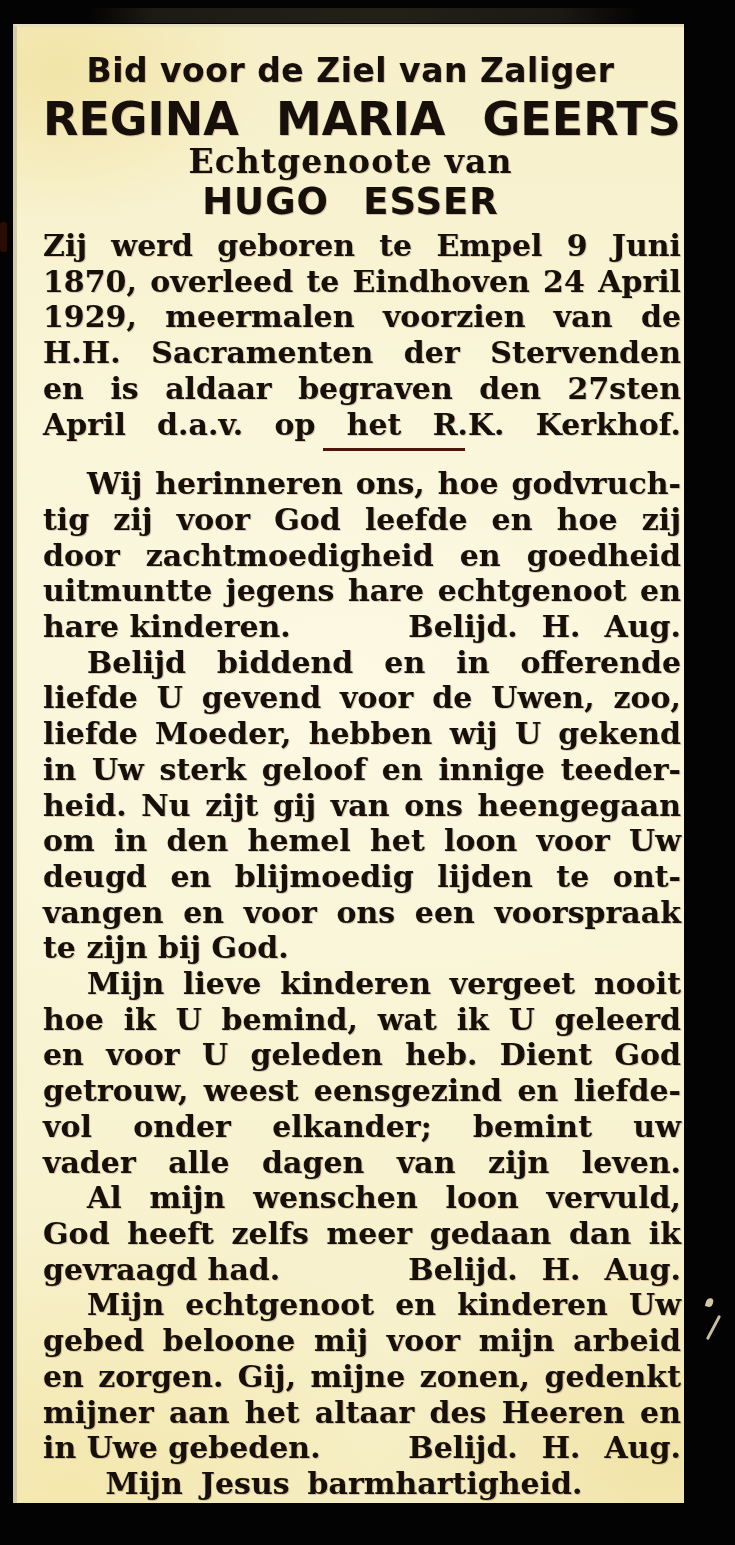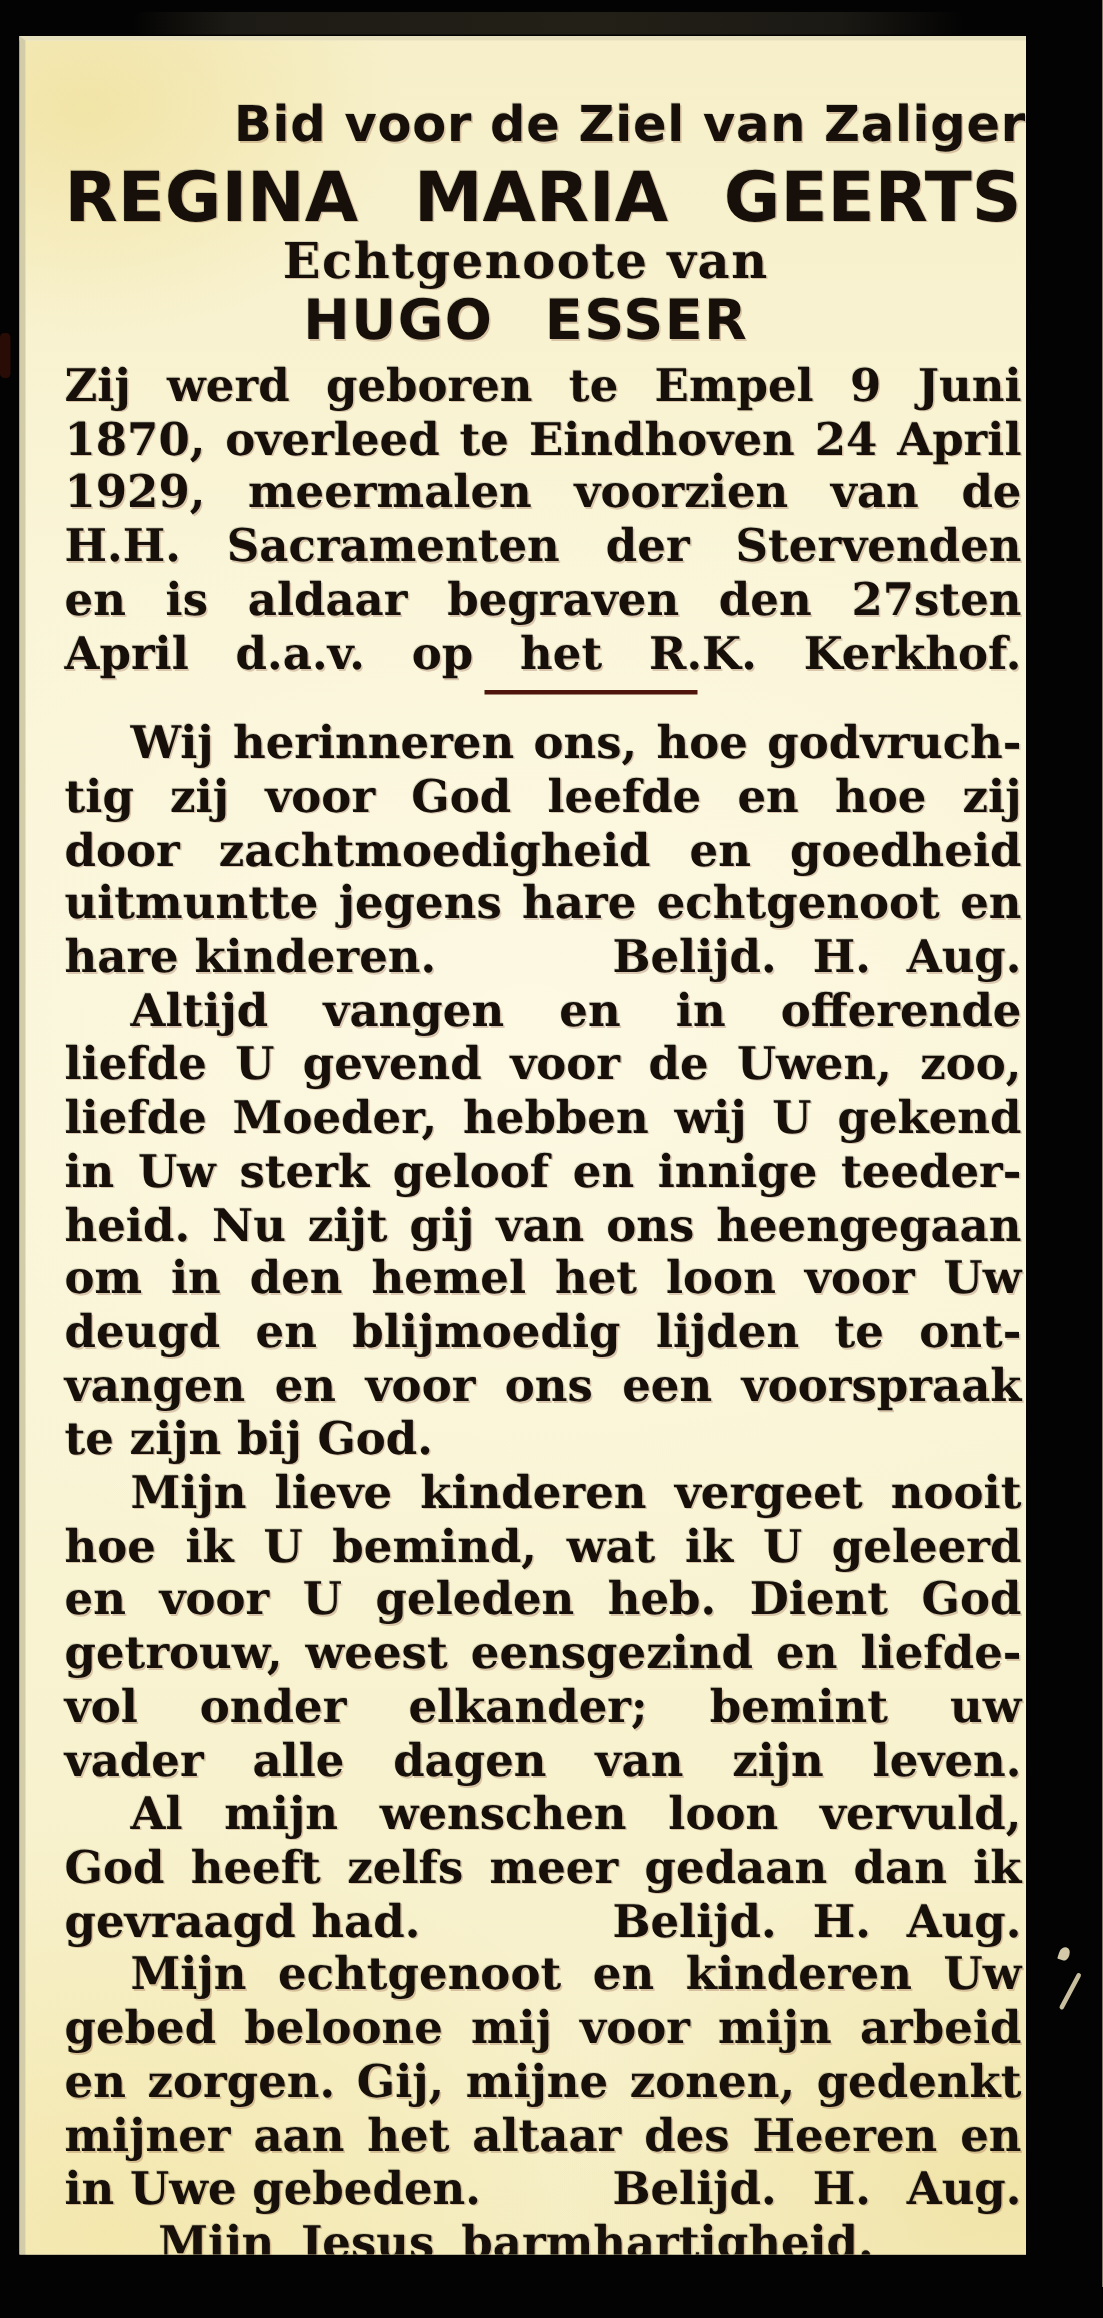--- a/index.html
+++ b/index.html
@@ -41,23 +41,23 @@
       radial-gradient(ellipse 300px 220px at 6% 3%, rgba(238,219,138,0.55), transparent 70%),
       radial-gradient(ellipse 420px 320px at 97% 97%, rgba(234,214,128,0.45), transparent 70%),
       radial-gradient(ellipse 520px 380px at 8% 99%, rgba(240,221,138,0.42), transparent 72%),
       radial-gradient(ellipse 700px 500px at 50% 45%, rgba(255,252,238,0.55), transparent 80%),
       linear-gradient(180deg, #f6efc9 0%, #faf5d7 25%, #f9f4d4 62%, #f6efc8 100%);
     color: var(--ink, #17100a);
     text-shadow: 1px 1px 0 rgba(104,34,14,0.22), -0.5px -0.5px 0 rgba(22,52,38,0.16);
   }
 
   .intro {
-    margin-top: 38px;
+    margin-top: 26px;
     font: bold 33px/36px "DejaVu Sans", sans-serif;
-    text-align: right; letter-spacing: 0.5px;
+    text-align: center; letter-spacing: 0.5px;
   }
   .name {
     margin: 8px 3px 0 26px;
     font: bold 46px/44px "DejaVu Sans", sans-serif;
     display: flex; justify-content: space-between;
   }
   .relation {
     margin-top: 4px;
     font: bold 33px/34px "DejaVu Serif", serif;
     text-align: center; letter-spacing: 1px;
@@ -121,21 +121,21 @@
             <div class="bline indent">Wij herinneren ons, hoe godvruch-</div>
             <div class="bline">tig zij voor God leefde en hoe zij</div>
             <div class="bline">door zachtmoedigheid en goedheid</div>
             <div class="bline">uitmuntte jegens hare echtgenoot en</div>
             <div class="bline split">
               <span>hare kinderen.</span>
               <span class="attr">Belijd. H. Aug.</span>
             </div>
           </div>
           <div>
-            <div class="bline indent">Altijd vangen en in offerende</div>
+            <div class="bline indent">Belijd biddend en in offerende</div>
             <div class="bline">liefde U gevend voor de Uwen, zoo,</div>
             <div class="bline">liefde Moeder, hebben wij U gekend</div>
             <div class="bline">in Uw sterk geloof en innige teeder-</div>
             <div class="bline">heid. Nu zijt gij van ons heengegaan</div>
             <div class="bline">om in den hemel het loon voor Uw</div>
             <div class="bline">deugd en blijmoedig lijden te ont-</div>
             <div class="bline">vangen en voor ons een voorspraak</div>
             <div class="bline left">te zijn bij God.</div>
           </div>
           <div>

